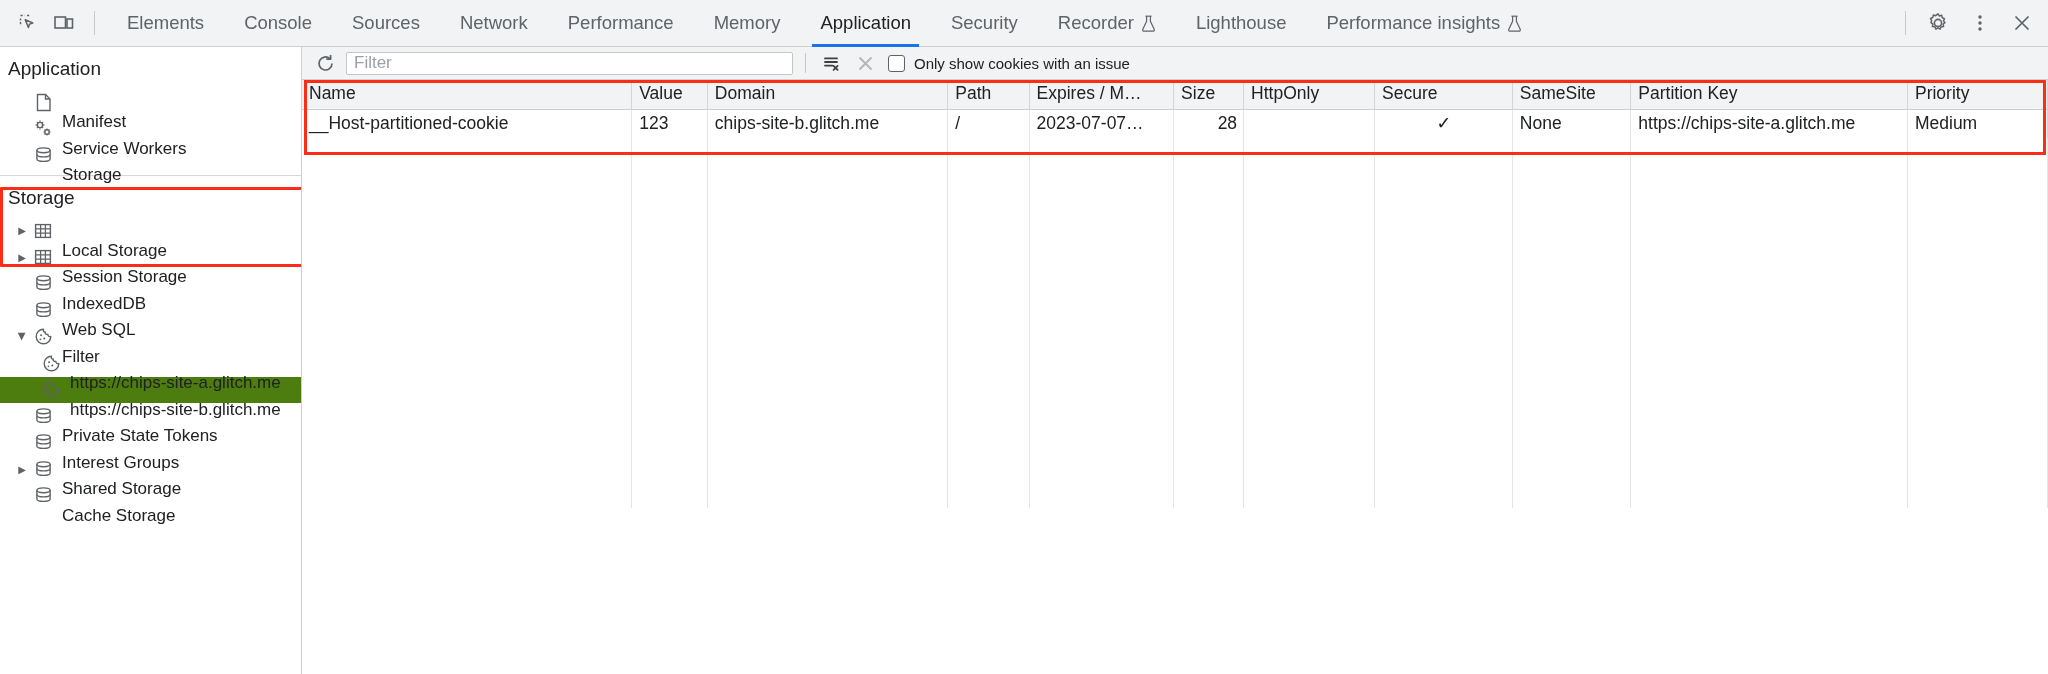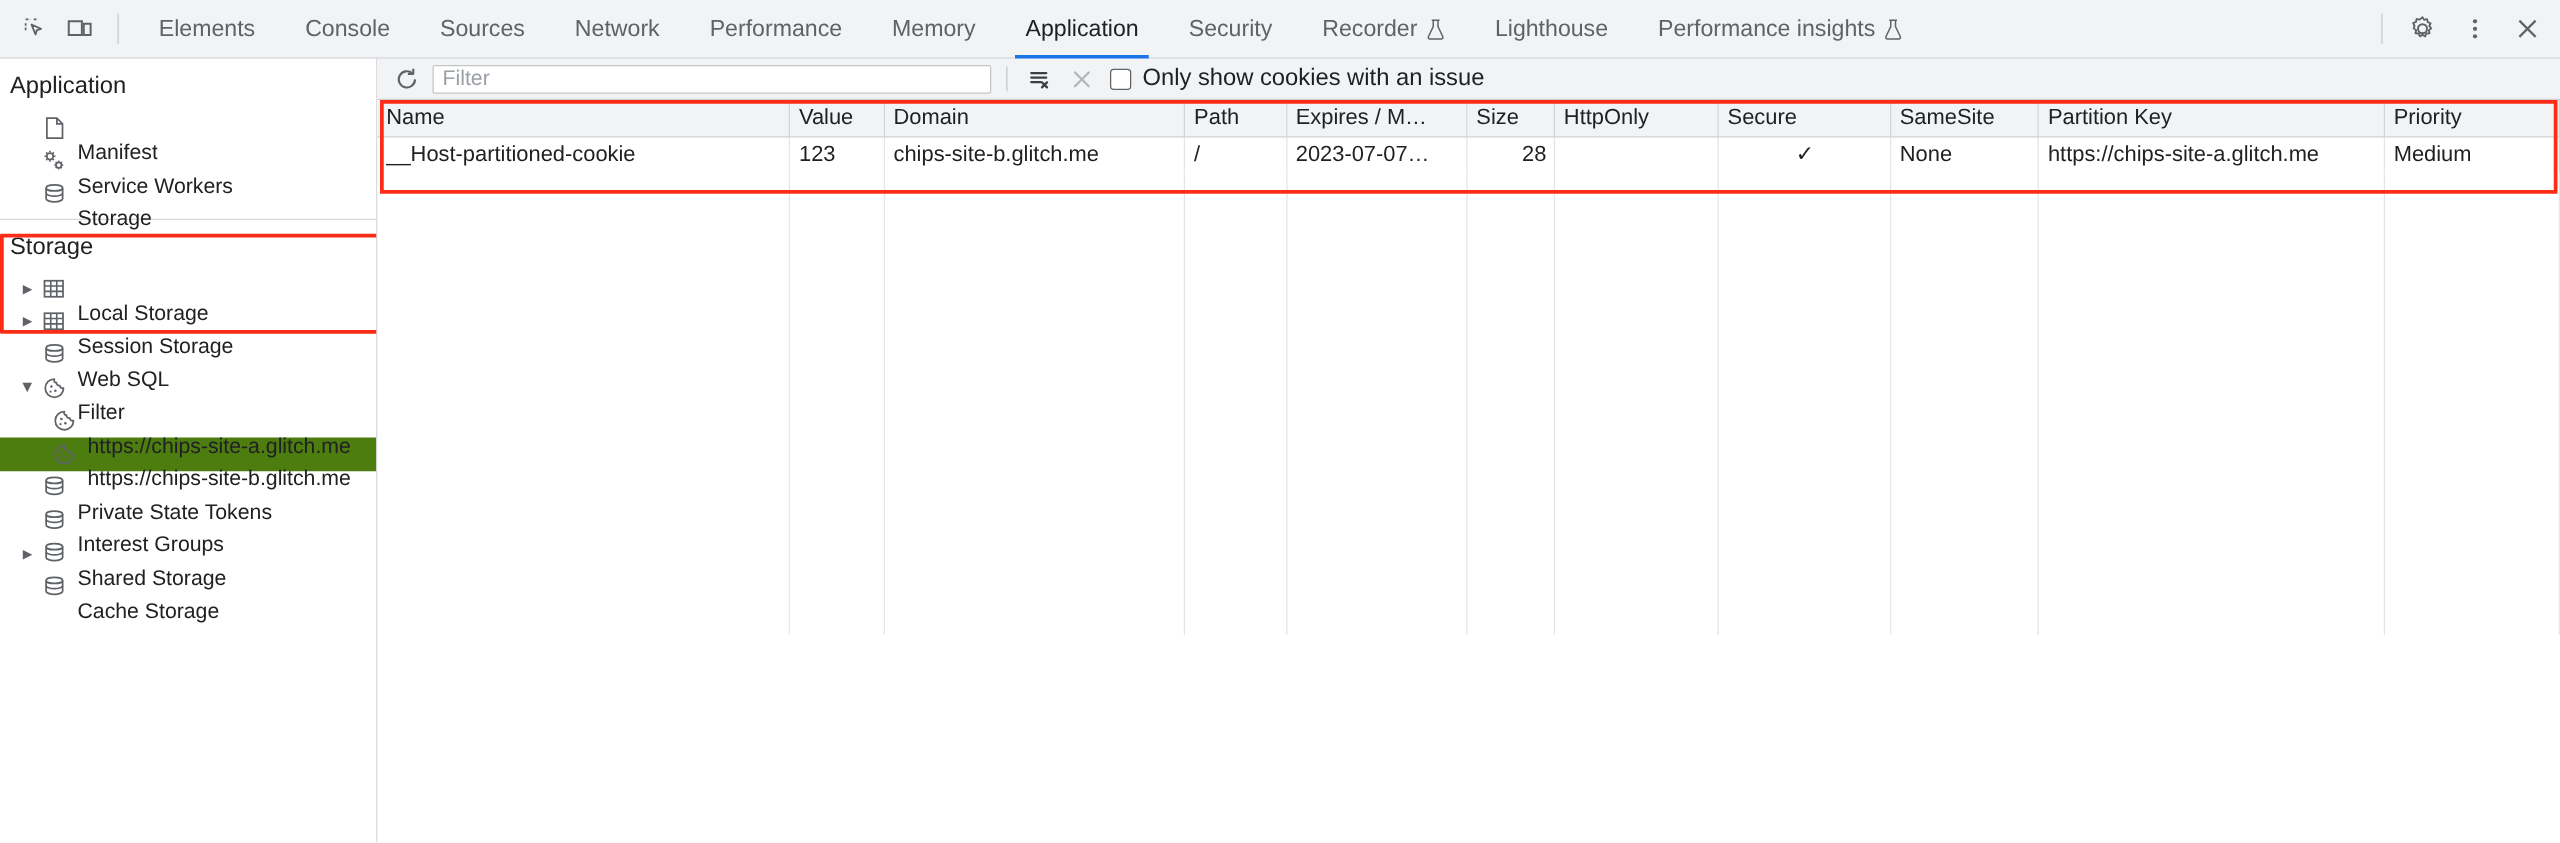--- a/index.html
+++ b/index.html
@@ -135,21 +135,21 @@
     border: 1px solid #c4c7c5;
     border-radius: 2px;
     display: flex; align-items: center;
     padding: 0 7px;
     font-size: 17px;
     color: #9aa0a6;
   }
   .fb-sep { width: 1px; height: 20px; background: #c6c8ca; flex: 0 0 auto; margin: 0 4px; }
   .fb-check-wrap {
     display: flex; align-items: center; gap: 9px;
-    font-size: 19px; color: #202124;
+    font-size: 15px; color: #202124;
     margin-left: 2px;
   }
   .fb-checkbox {
     width: 17px; height: 17px;
     border: 1.6px solid #5f6368;
     border-radius: 3px;
     background: #fff;
     flex: 0 0 auto;
   }
 
@@ -344,20 +344,31 @@
         <span class="tri">▶</span>
         <span class="tico">
           <svg width="18" height="18" viewBox="0 0 18 18">
             <rect x="1.6" y="2.6" width="14.8" height="12.8" fill="none" stroke="#5f6368" stroke-width="1.4"></rect>
             <path d="M1.6 6.8h14.8M1.6 11.1h14.8M6.6 2.6v12.8M11.4 2.6v12.8" stroke="#5f6368" stroke-width="1.3"></path>
           </svg>
         </span>
         <span class="tlabel">Session Storage</span>
       </div>
 
+      <div class="tree-row indent1">
+        <span class="tri empty">▶</span>
+        <span class="tico">
+          <svg width="19" height="19" viewBox="0 0 19 19">
+            <ellipse cx="9.5" cy="4.3" rx="6.6" ry="2.4" fill="none" stroke="#5f6368" stroke-width="1.4"></ellipse>
+            <path d="M2.9 4.3v4.2c0 1.3 3 2.4 6.6 2.4s6.6-1.1 6.6-2.4V4.3" fill="none" stroke="#5f6368" stroke-width="1.4"></path>
+            <path d="M2.9 8.8v4.2c0 1.3 3 2.4 6.6 2.4s6.6-1.1 6.6-2.4V8.8" fill="none" stroke="#5f6368" stroke-width="1.4"></path>
+          </svg>
+        </span>
+        <span class="tlabel">IndexedDB</span>
+      </div>
 
       <div class="tree-row indent1">
         <span class="tri empty">▶</span>
         <span class="tico">
           <svg width="19" height="19" viewBox="0 0 19 19">
             <ellipse cx="9.5" cy="4.3" rx="6.6" ry="2.4" fill="none" stroke="#5f6368" stroke-width="1.4"></ellipse>
             <path d="M2.9 4.3v4.2c0 1.3 3 2.4 6.6 2.4s6.6-1.1 6.6-2.4V4.3" fill="none" stroke="#5f6368" stroke-width="1.4"></path>
             <path d="M2.9 8.8v4.2c0 1.3 3 2.4 6.6 2.4s6.6-1.1 6.6-2.4V8.8" fill="none" stroke="#5f6368" stroke-width="1.4"></path>
           </svg>
         </span>

